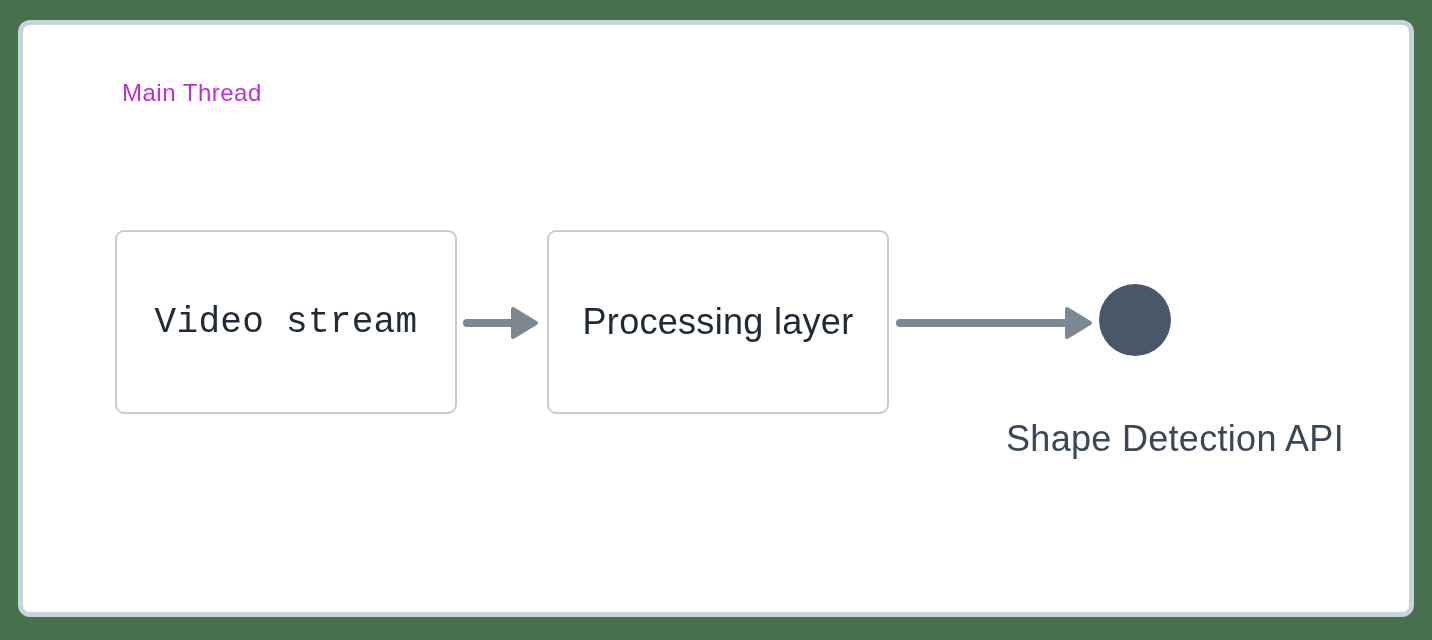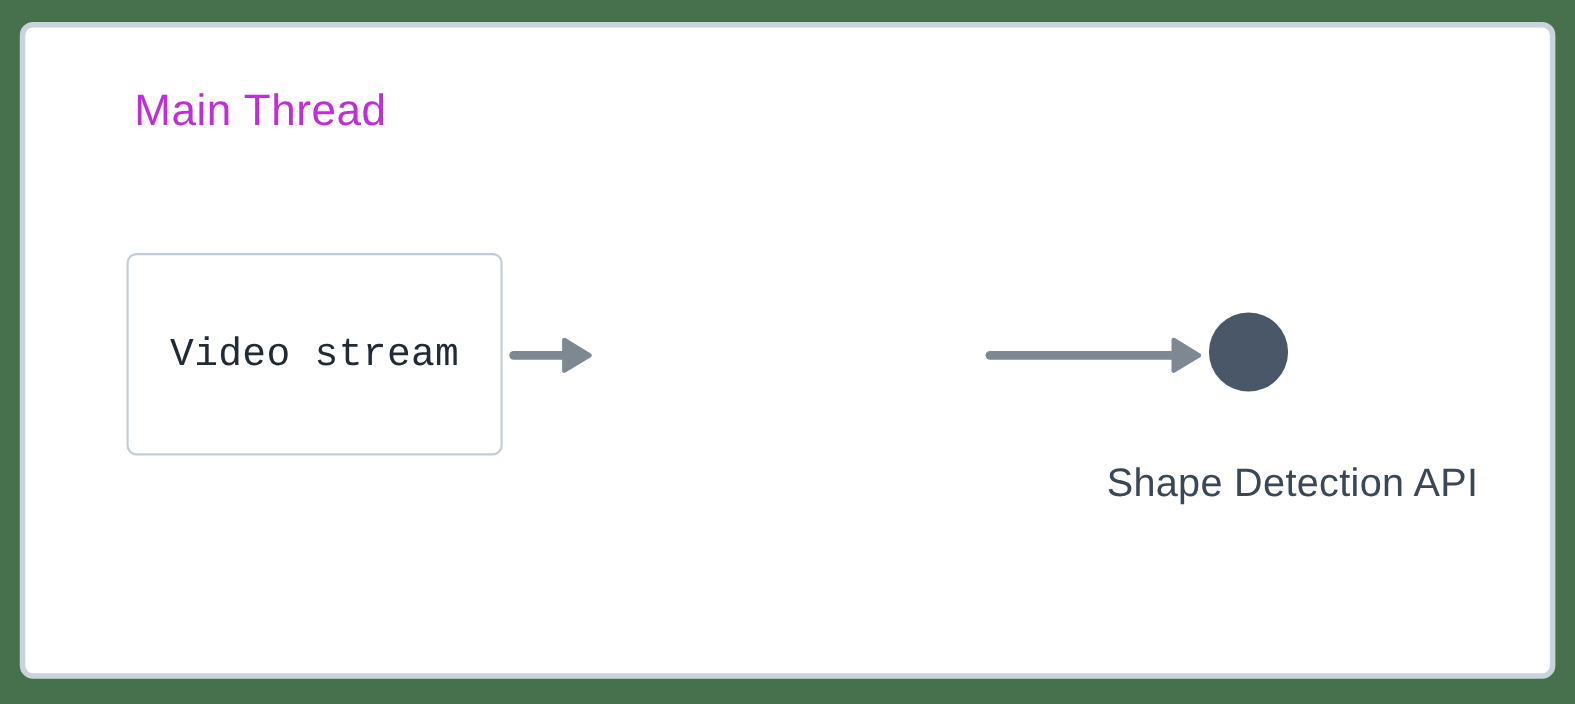--- a/index.html
+++ b/index.html
@@ -23,21 +23,21 @@
     width: 1386px;
     height: 587px;
     background: #ffffff;
     border: 5px solid #c9d3dd;
     border-radius: 12px;
   }
   .thread-title {
     position: absolute;
     left: 99px;
     top: 54px;
-    font-size: 40px;
+    font-size: 24px;
     font-weight: 400;
     color: #bf2fd6;
     letter-spacing: 0.5px;
     white-space: nowrap;
   }
   .node {
     position: absolute;
     top: 205px;
     width: 338px;
     height: 180px;
@@ -96,20 +96,23 @@
     <div class="node node-video">
       <span class="node-label">Video stream</span>
     </div>
 
     <svg class="arrow arrow-1" width="82" height="42" viewBox="0 0 82 42">
       <line x1="7" y1="21" x2="55" y2="21" stroke-width="8" stroke-linecap="round" stroke="#7d8893"></line>
       <polygon points="53,7 76,21 53,35" stroke-width="4" stroke-linejoin="round" fill="#7d8893"></polygon>
       <polygon points="53,7 76,21 53,35" stroke-width="4" stroke-linejoin="round" fill="none" stroke="#7d8893"></polygon>
     </svg>
 
+    <div class="node node-processing">
+      <span class="node-label">Processing layer</span>
+    </div>
 
     <svg class="arrow arrow-2" width="206" height="42" viewBox="0 0 206 42">
       <line x1="8" y1="21" x2="177" y2="21" stroke-width="8" stroke-linecap="round" stroke="#7d8893"></line>
       <polygon points="175,7 198,21 175,35" stroke-width="4" stroke-linejoin="round" fill="#7d8893"></polygon>
       <polygon points="175,7 198,21 175,35" stroke-width="4" stroke-linejoin="round" fill="none" stroke="#7d8893"></polygon>
     </svg>
 
     <div class="endpoint-circle"></div>
 
     <div class="endpoint-caption">Shape Detection API</div>

